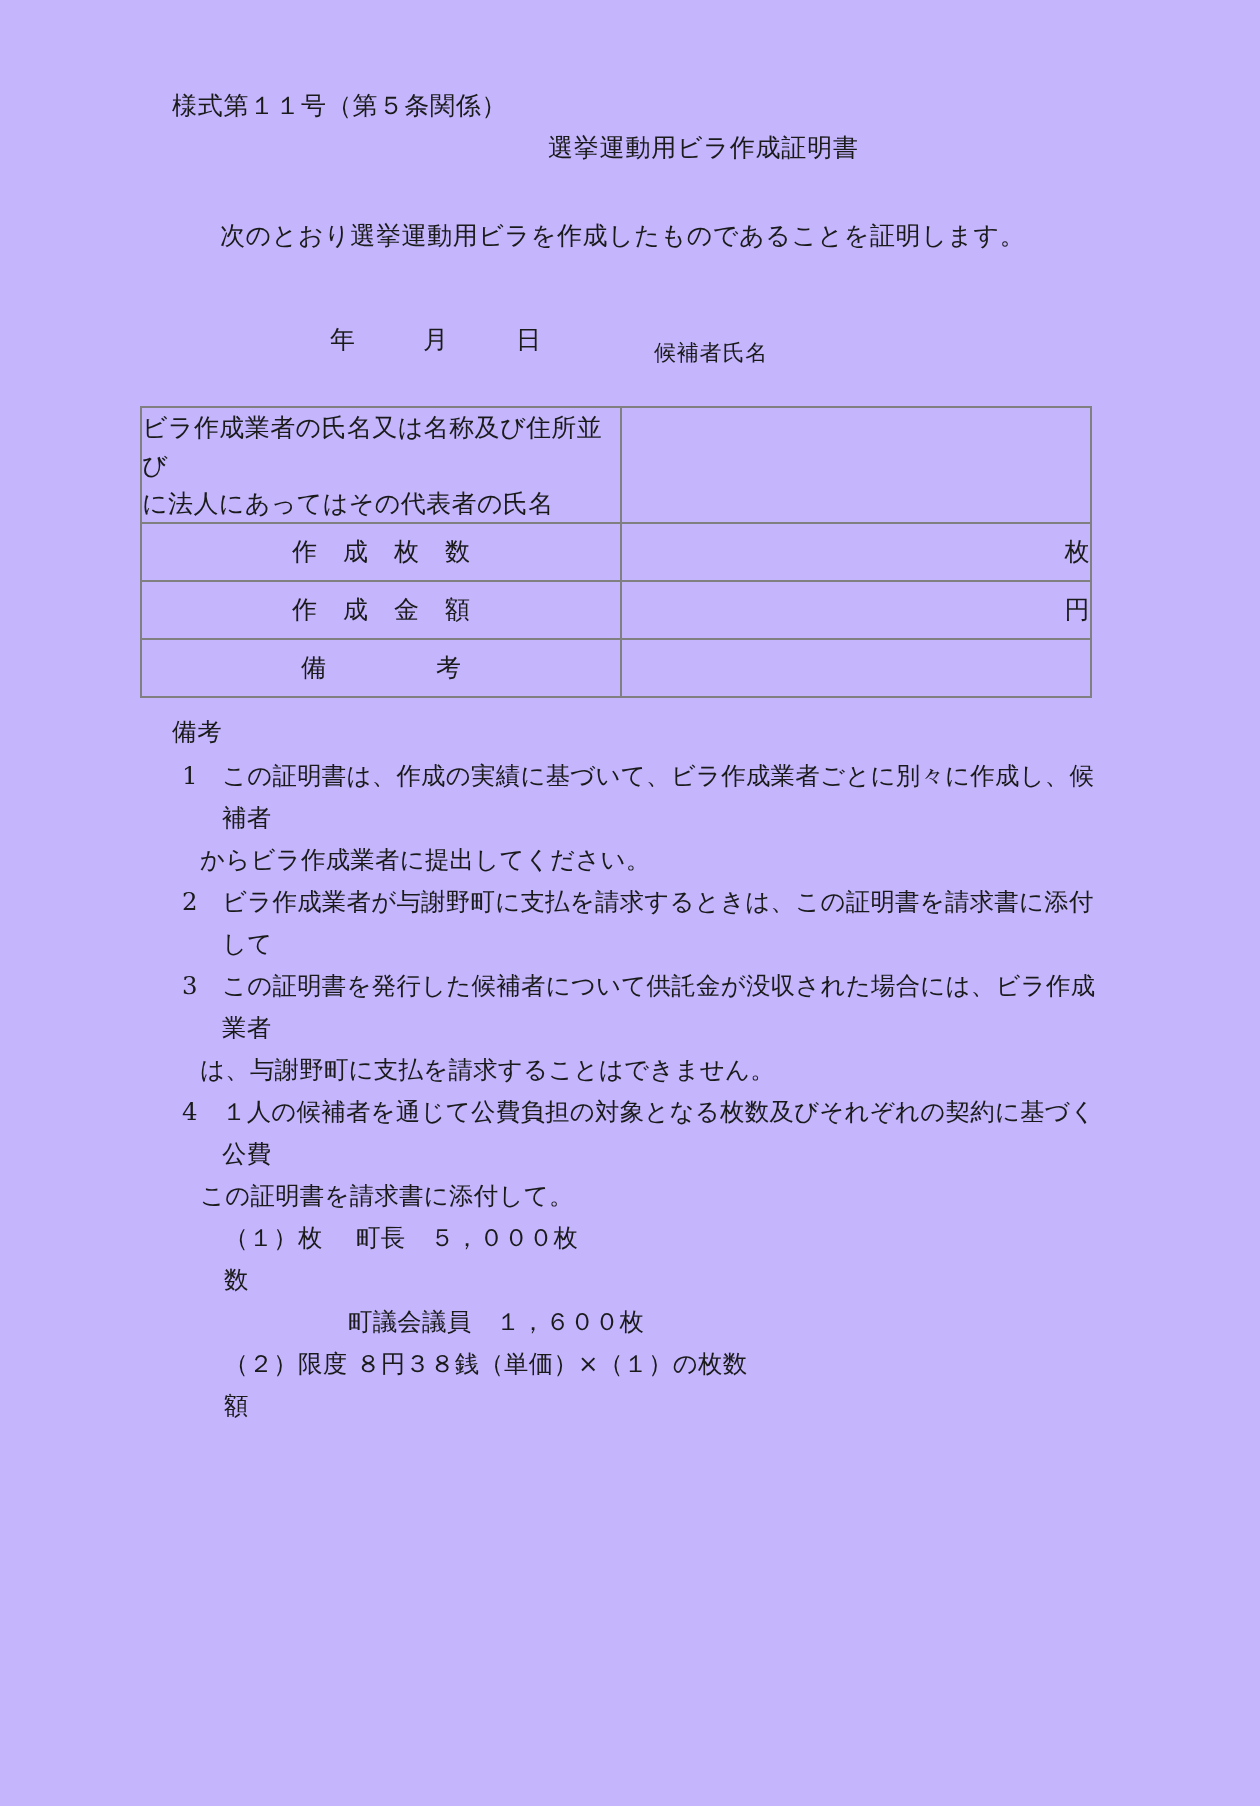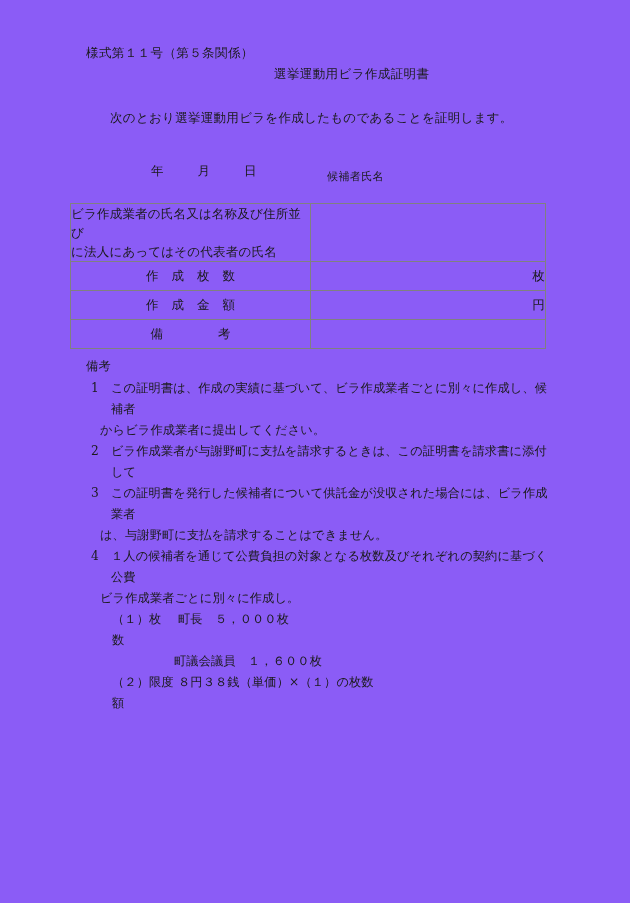--- a/index.html
+++ b/index.html
@@ -13,21 +13,21 @@
     height: 903px;
     position: relative;
     overflow: hidden;
     font-family: "DejaVu Serif", "Liberation Serif", serif;
     color: #1a1a1a;
     -webkit-font-smoothing: antialiased;
   }
   .page {
     position: absolute;
     inset: 0;
-    background: #8b5cf6;
+    background: #c4b5fd;
   }
 
   
   .abs { position: absolute; white-space: pre; }
 
   
   #form-number {
     left: 86px;  top: 45px;
     font-size: 12.5px;
     letter-spacing: 0.4px;
@@ -41,20 +41,21 @@
   #certify-sentence {
     left: 110px; top: 110px;
     font-size: 12.5px;
     letter-spacing: 0.3px;
   }
 
   
   #date-row {
     left: 135px; top: 148px;
     font-size: 12.5px;
+    font-family: Liberation Mono, monospace;
   }
   #date-row .date-unit { display: inline-block; }
   #date-row .gap-year  { width: 34px; display: inline-block; }
   #date-row .gap-month { width: 34px; display: inline-block; }
 
   #candidate-name-label {
     left: 327px; top: 169px;
     font-size: 11px;
     letter-spacing: 0.4px;
   }
@@ -211,21 +212,21 @@
       <span class="note-body"><span>ビラ作成業者が与謝野町に支払を請求するときは、この証明書を請求書に添付して</span></span>
     </div>
 
     <div class="note-item">
       <span class="note-num">3</span>
       <span class="note-body"><span>この証明書を発行した候補者について供託金が没収された場合には、ビラ作成業者</span><span class="cont">は、与謝野町に支払を請求することはできません。</span></span>
     </div>
 
     <div class="note-item">
       <span class="note-num">4</span>
-      <span class="note-body"><span>１人の候補者を通じて公費負担の対象となる枚数及びそれぞれの契約に基づく公費</span><span class="cont">ビラ作成業者ごとに別々に作成し。</span></span>
+      <span class="note-body"><span>１人の候補者を通じて公費負担の対象となる枚数及びそれぞれの契約に基づく公費</span><span class="cont">この証明書を請求書に添付して。</span></span>
     </div>
 
     <div class="subnote">
       <span class="sub-marker"><span>（１）</span><span class="sp-inner">枚数</span></span>
       <span class="sub-value">町長　５，０００枚</span>
     </div>
 
     <div class="subnote-cont">町議会議員　１，６００枚</div>
 
     <div class="subnote">

